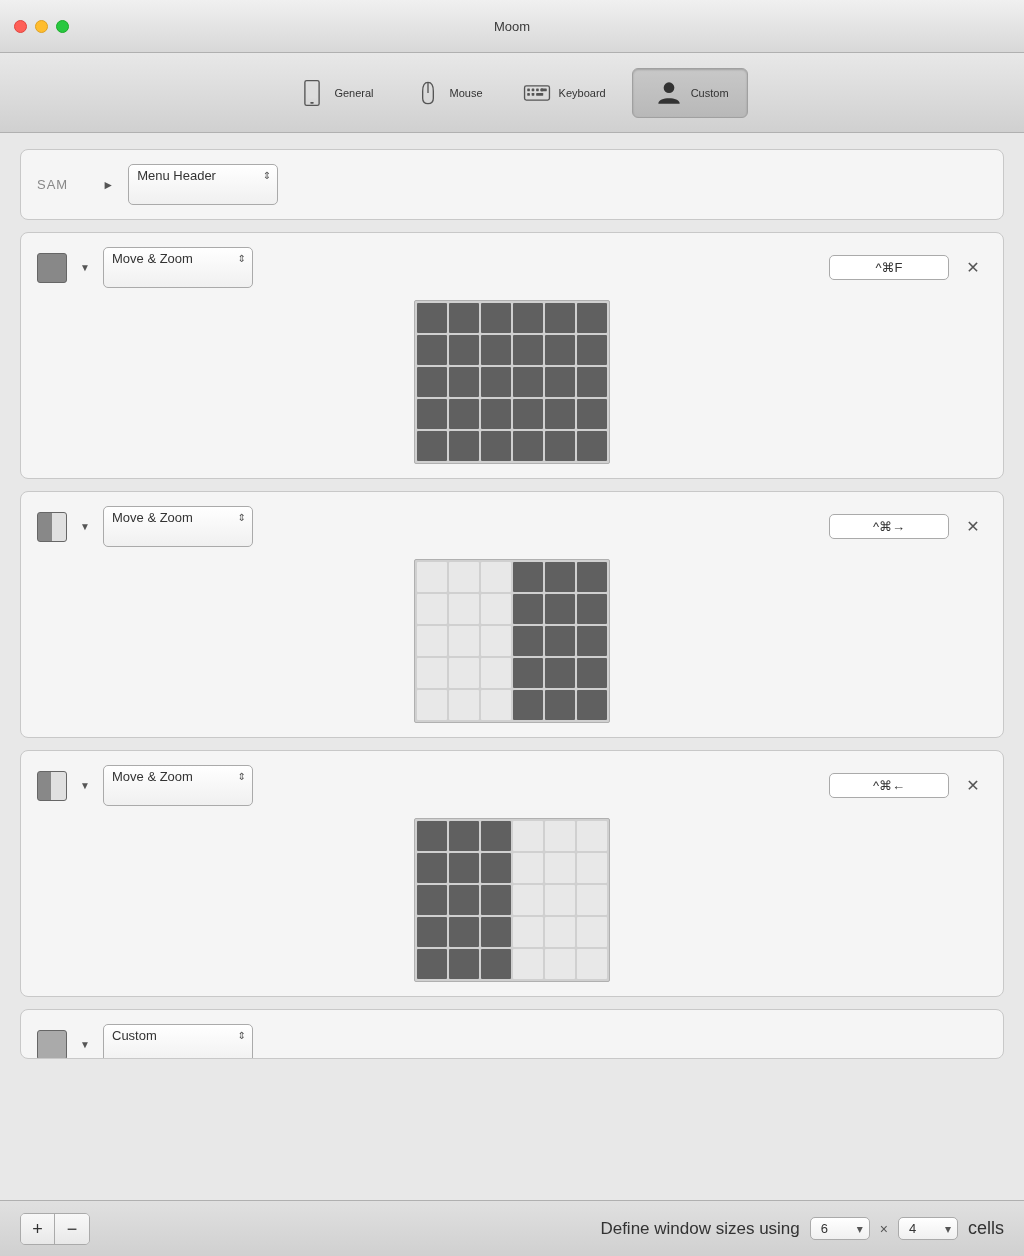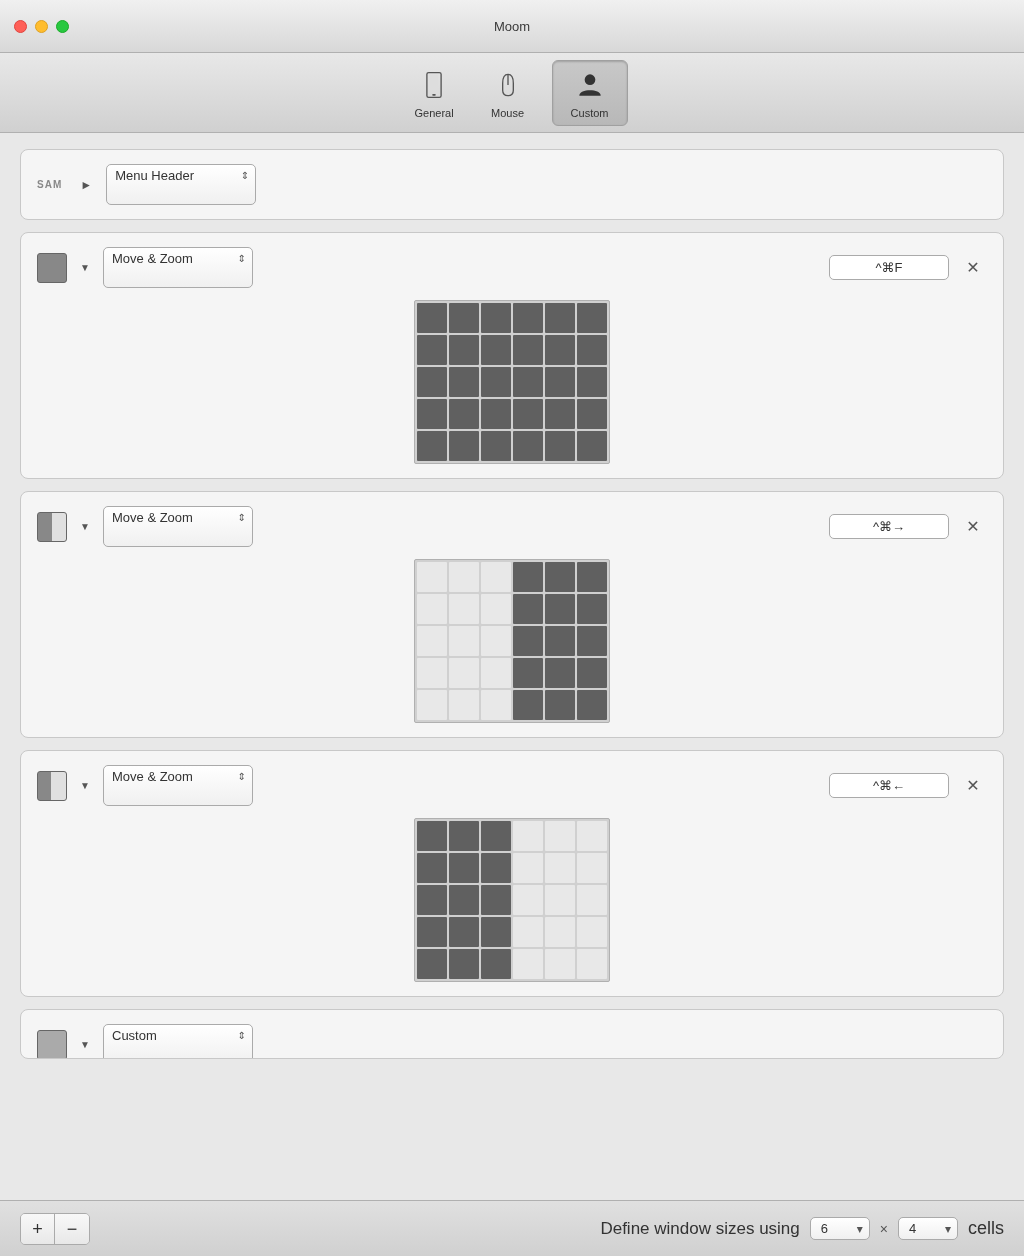--- a/index.html
+++ b/index.html
@@ -49,21 +49,21 @@
       background: linear-gradient(to bottom, #e8e8e8, #d0d0d0);
       height: 80px;
       display: flex;
       align-items: center;
       justify-content: center;
       gap: 0;
       border-bottom: 1px solid #b0b0b0;
     }
     .toolbar-item {
       display: flex;
-      flex-direction: column;
+      flex-direction: row;
       align-items: center;
       padding: 6px 18px;
       cursor: pointer;
       border-radius: 6px;
       gap: 4px;
     }
     .toolbar-item.active {
       background: linear-gradient(to bottom, #c8c8c8, #b8b8b8);
       border: 1px solid #a0a0a0;
       box-shadow: inset 0 1px 2px rgba(0,0,0,0.2);
@@ -207,25 +207,25 @@
       background: #e8e8e8;
     }
 
     
     .menu-header-row {
       display: flex;
       align-items: center;
       gap: 10px;
     }
     .sam-label {
-      font-size: 10px;
-      font-weight: 700;
+      font-size: 13px;
+      font-weight: 400;
       color: #888;
       letter-spacing: 1px;
-      margin-right: 4px;
+      margin-right: 20px;
     }
     .play-btn {
       width: 20px;
       height: 20px;
       display: flex;
       align-items: center;
       justify-content: center;
       color: #555;
       font-size: 12px;
       cursor: pointer;
@@ -344,20 +344,36 @@
   <div class="toolbar-item">
     <div class="toolbar-icon">
       <svg class="icon-svg" viewBox="0 0 36 36" fill="none">
         <path d="M12 16 Q12 6 18 6 Q24 6 24 16 L24 24 Q24 30 18 30 Q12 30 12 24 Z" stroke="#555" stroke-width="1.5" fill="none"></path>
         <line x1="18" y1="6" x2="18" y2="18" stroke="#555" stroke-width="1.5"></line>
       </svg>
     </div>
     <span class="toolbar-label">Mouse</span>
   </div>
 
+  <div class="toolbar-item">
+    <div class="toolbar-icon">
+      <svg class="icon-svg" viewBox="0 0 36 36" fill="none">
+        <rect x="4" y="10" width="28" height="16" rx="2" stroke="#555" stroke-width="1.5" fill="none"></rect>
+        <rect x="7" y="13" width="3" height="3" rx="0.5" fill="#555"></rect>
+        <rect x="12" y="13" width="3" height="3" rx="0.5" fill="#555"></rect>
+        <rect x="17" y="13" width="3" height="3" rx="0.5" fill="#555"></rect>
+        <rect x="22" y="13" width="3" height="3" rx="0.5" fill="#555"></rect>
+        <rect x="7" y="18" width="3" height="3" rx="0.5" fill="#555"></rect>
+        <rect x="12" y="18" width="3" height="3" rx="0.5" fill="#555"></rect>
+        <rect x="17" y="18" width="8" height="3" rx="0.5" fill="#555"></rect>
+        <rect x="22" y="13" width="7" height="3" rx="0.5" fill="#555"></rect>
+      </svg>
+    </div>
+    <span class="toolbar-label">Keyboard</span>
+  </div>
 
   <div class="toolbar-item active">
     <div class="toolbar-icon">
       <svg class="icon-svg" viewBox="0 0 36 36" fill="none">
         <circle cx="18" cy="12" r="6" fill="#333"></circle>
         <path d="M6 30 C6 22 30 22 30 30" fill="#333"></path>
       </svg>
     </div>
     <span class="toolbar-label">Custom</span>
   </div>

